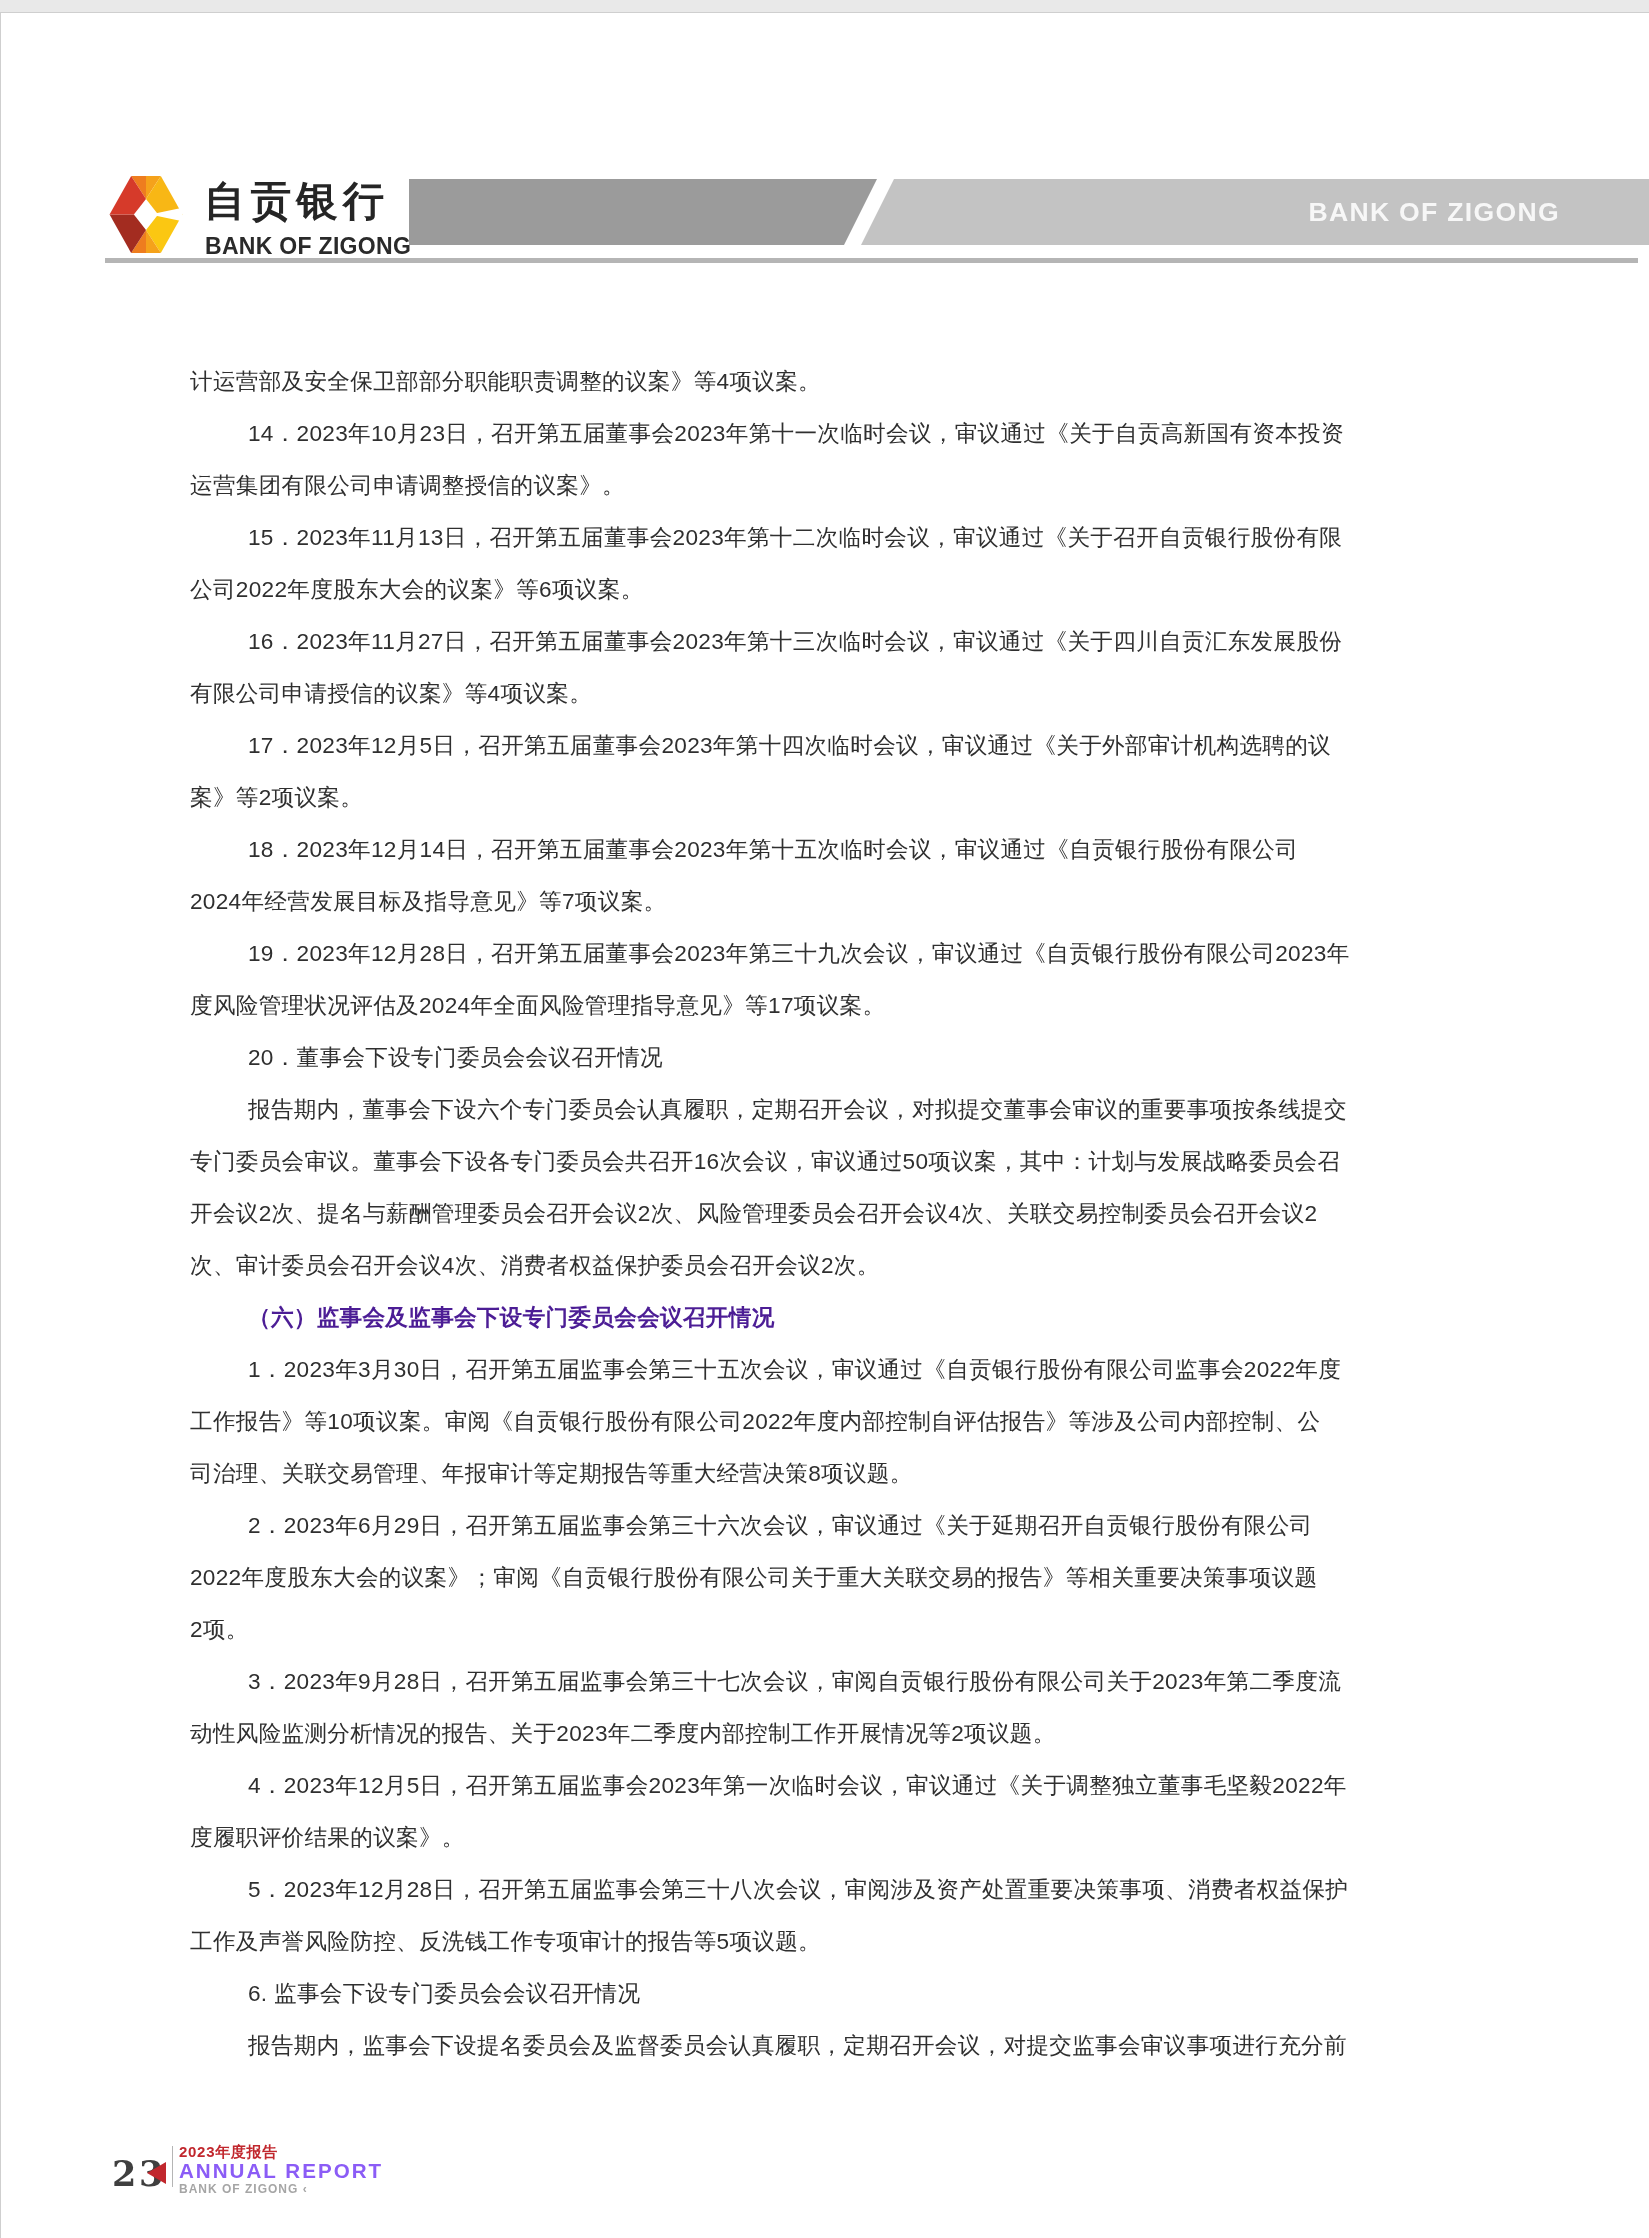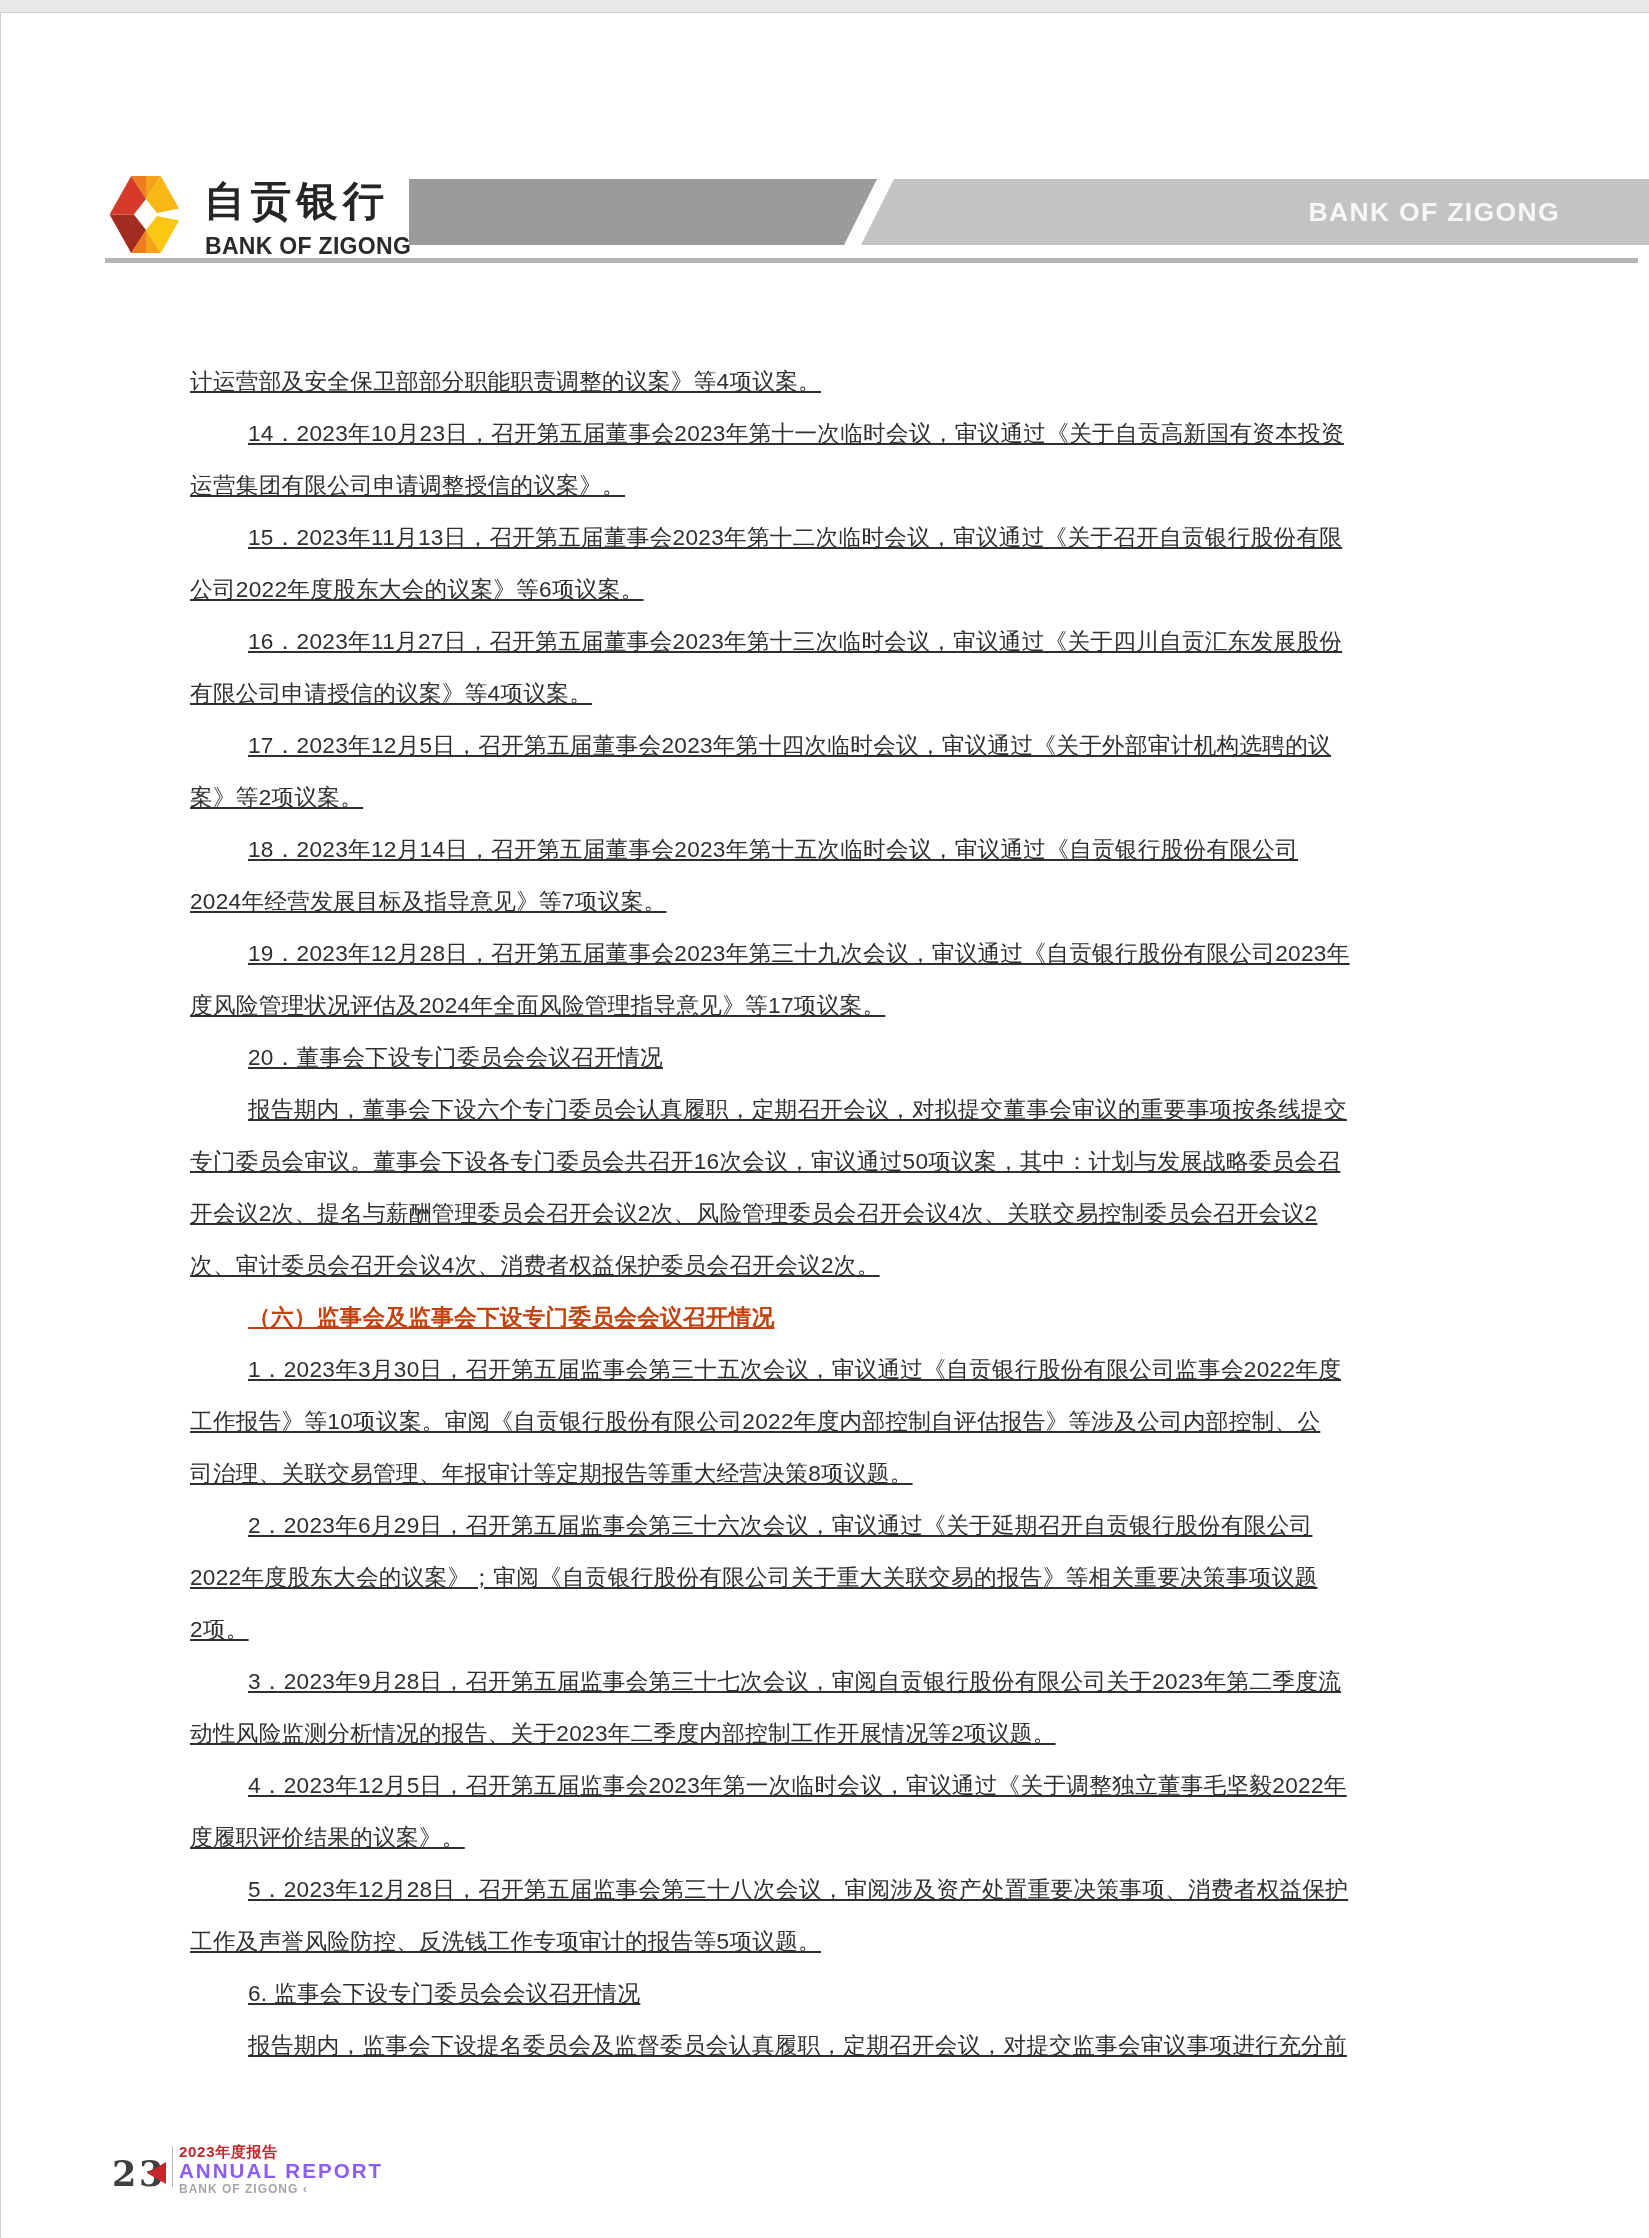--- a/index.html
+++ b/index.html
@@ -47,23 +47,23 @@
   .header-divider{
     position:absolute;left:104px;top:245px;width:1533px;height:4.6px;
     background:#b5b5b5;
   }
   
   .body-text{
     position:absolute;left:189px;top:343px;width:1282px;
     font-size:22.6px;line-height:52px;letter-spacing:0.3px;
     color:#2f2f2f;
   }
-  .body-text .line{white-space:nowrap;text-decoration:underline;}
+  .body-text .line{white-space:nowrap;}
   .body-text .line.ind{padding-left:58px;}
-  .body-text .line.bold{font-weight:700;color:#c2410c;}
+  .body-text .line.bold{font-weight:700;color:#4c1d95;}
   
   .page-number{
     position:absolute;left:111px;top:2140px;
     font-family:"DejaVu Serif", serif;
     font-size:35px;font-weight:700;color:#3f3f3f;
     letter-spacing:2.7px;
   }
   .footer-triangle{
     position:absolute;left:146px;top:2149px;
     width:0;height:0;

